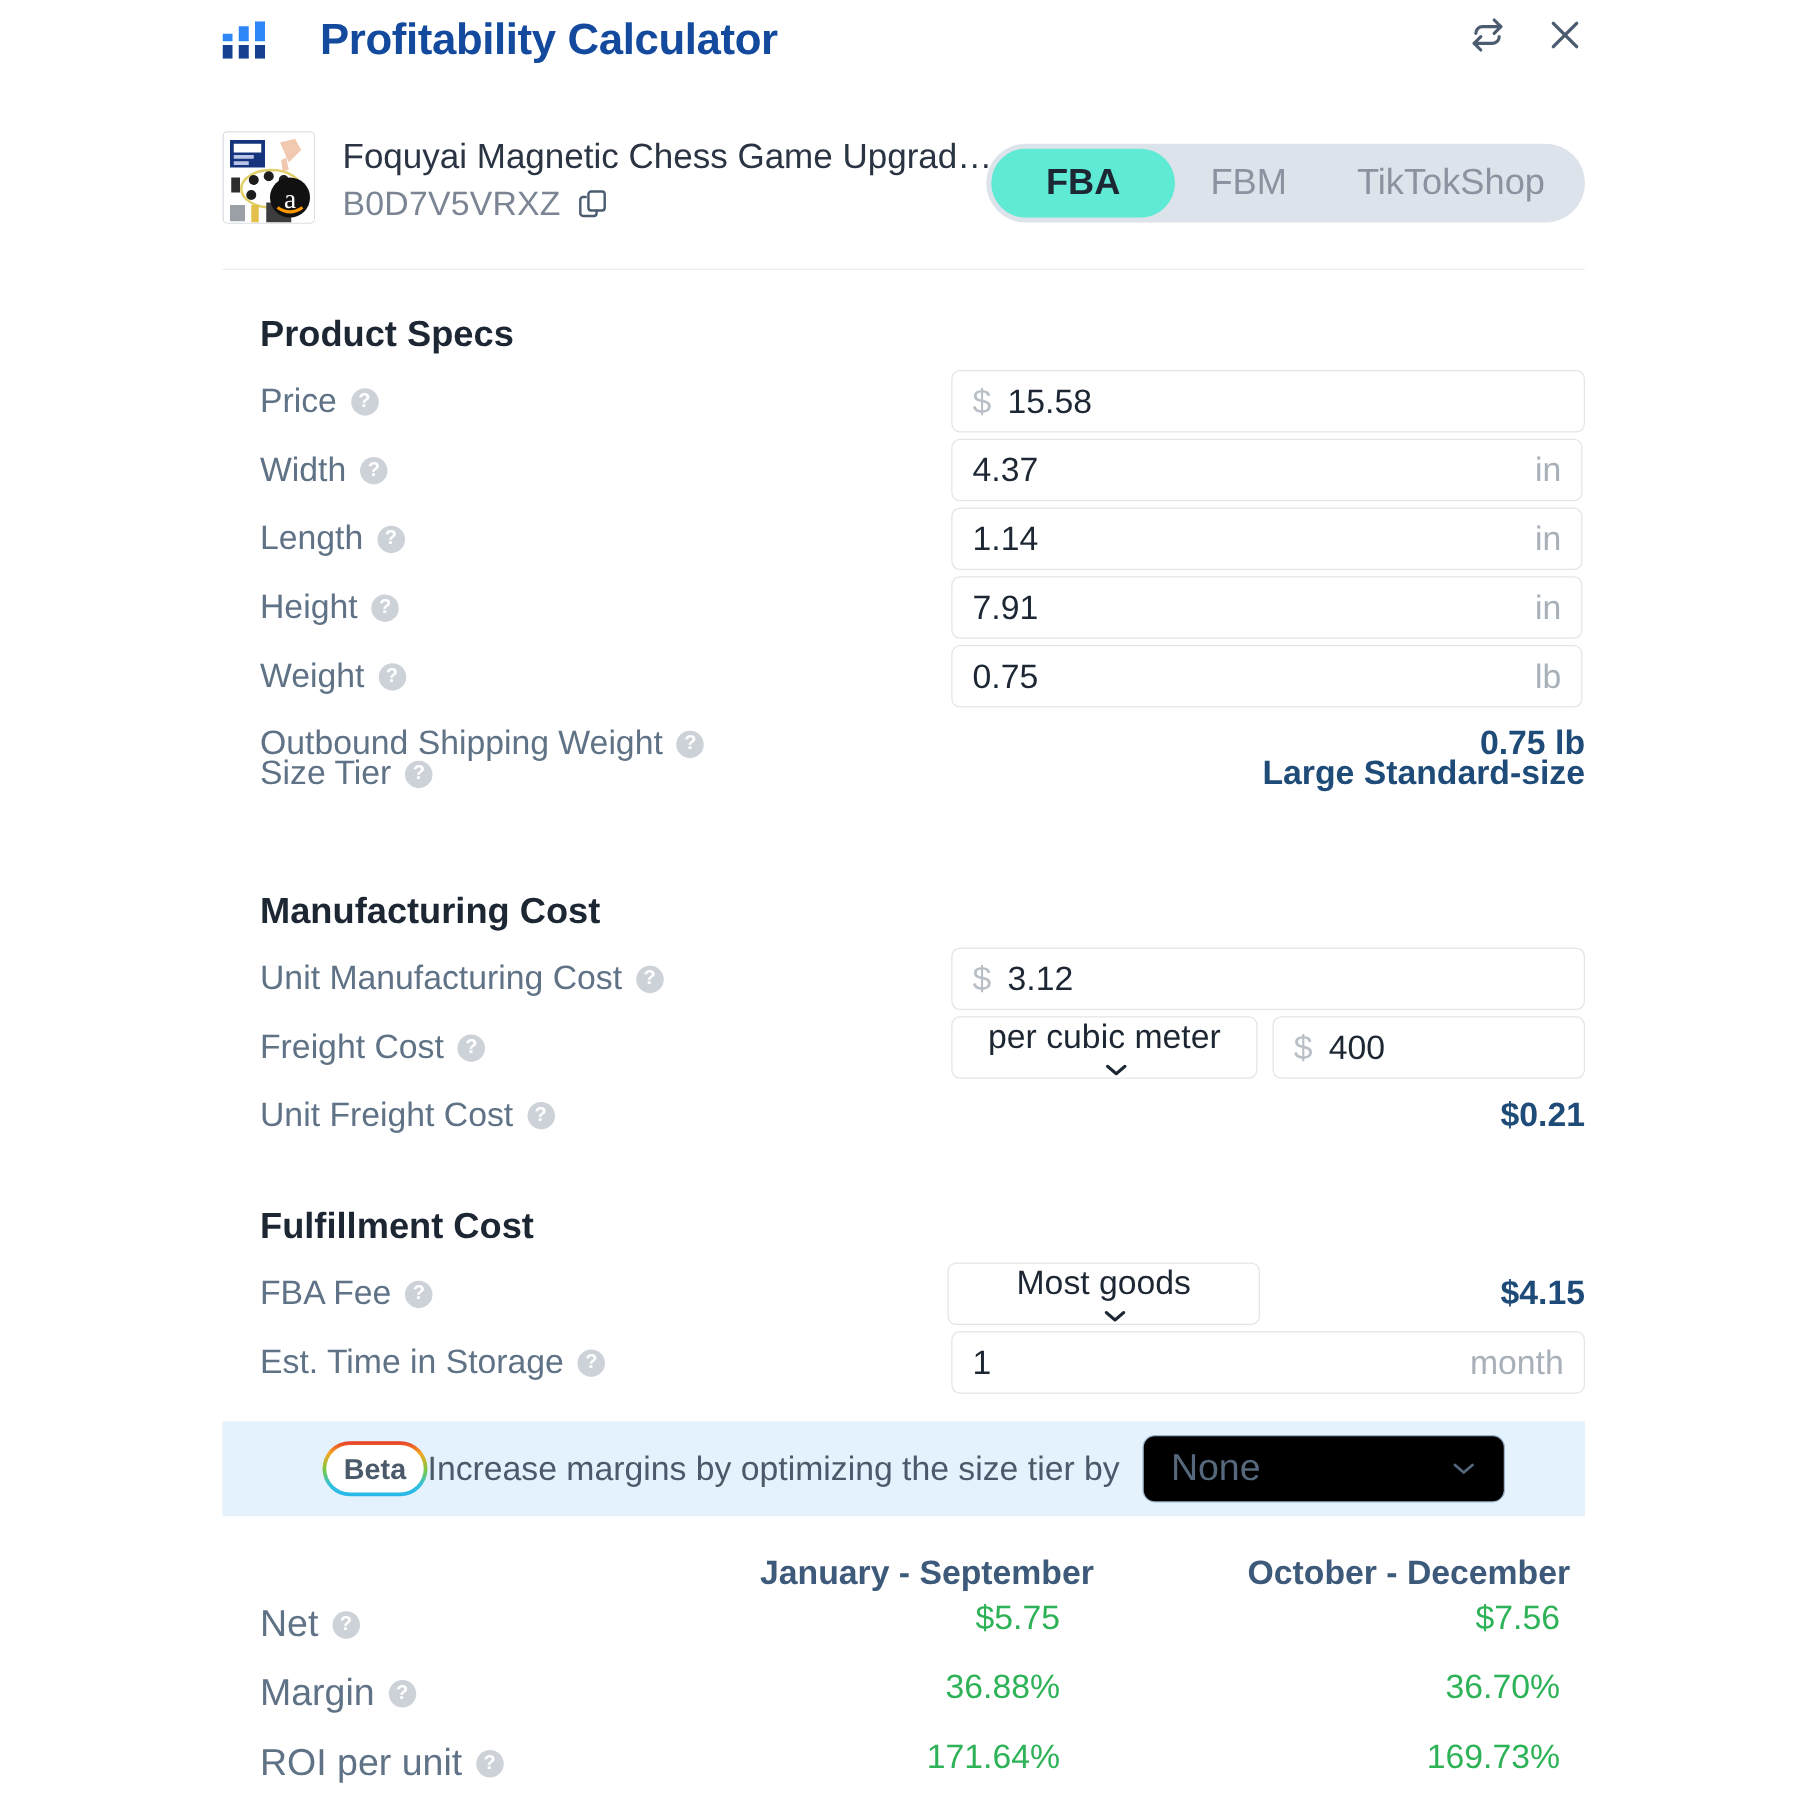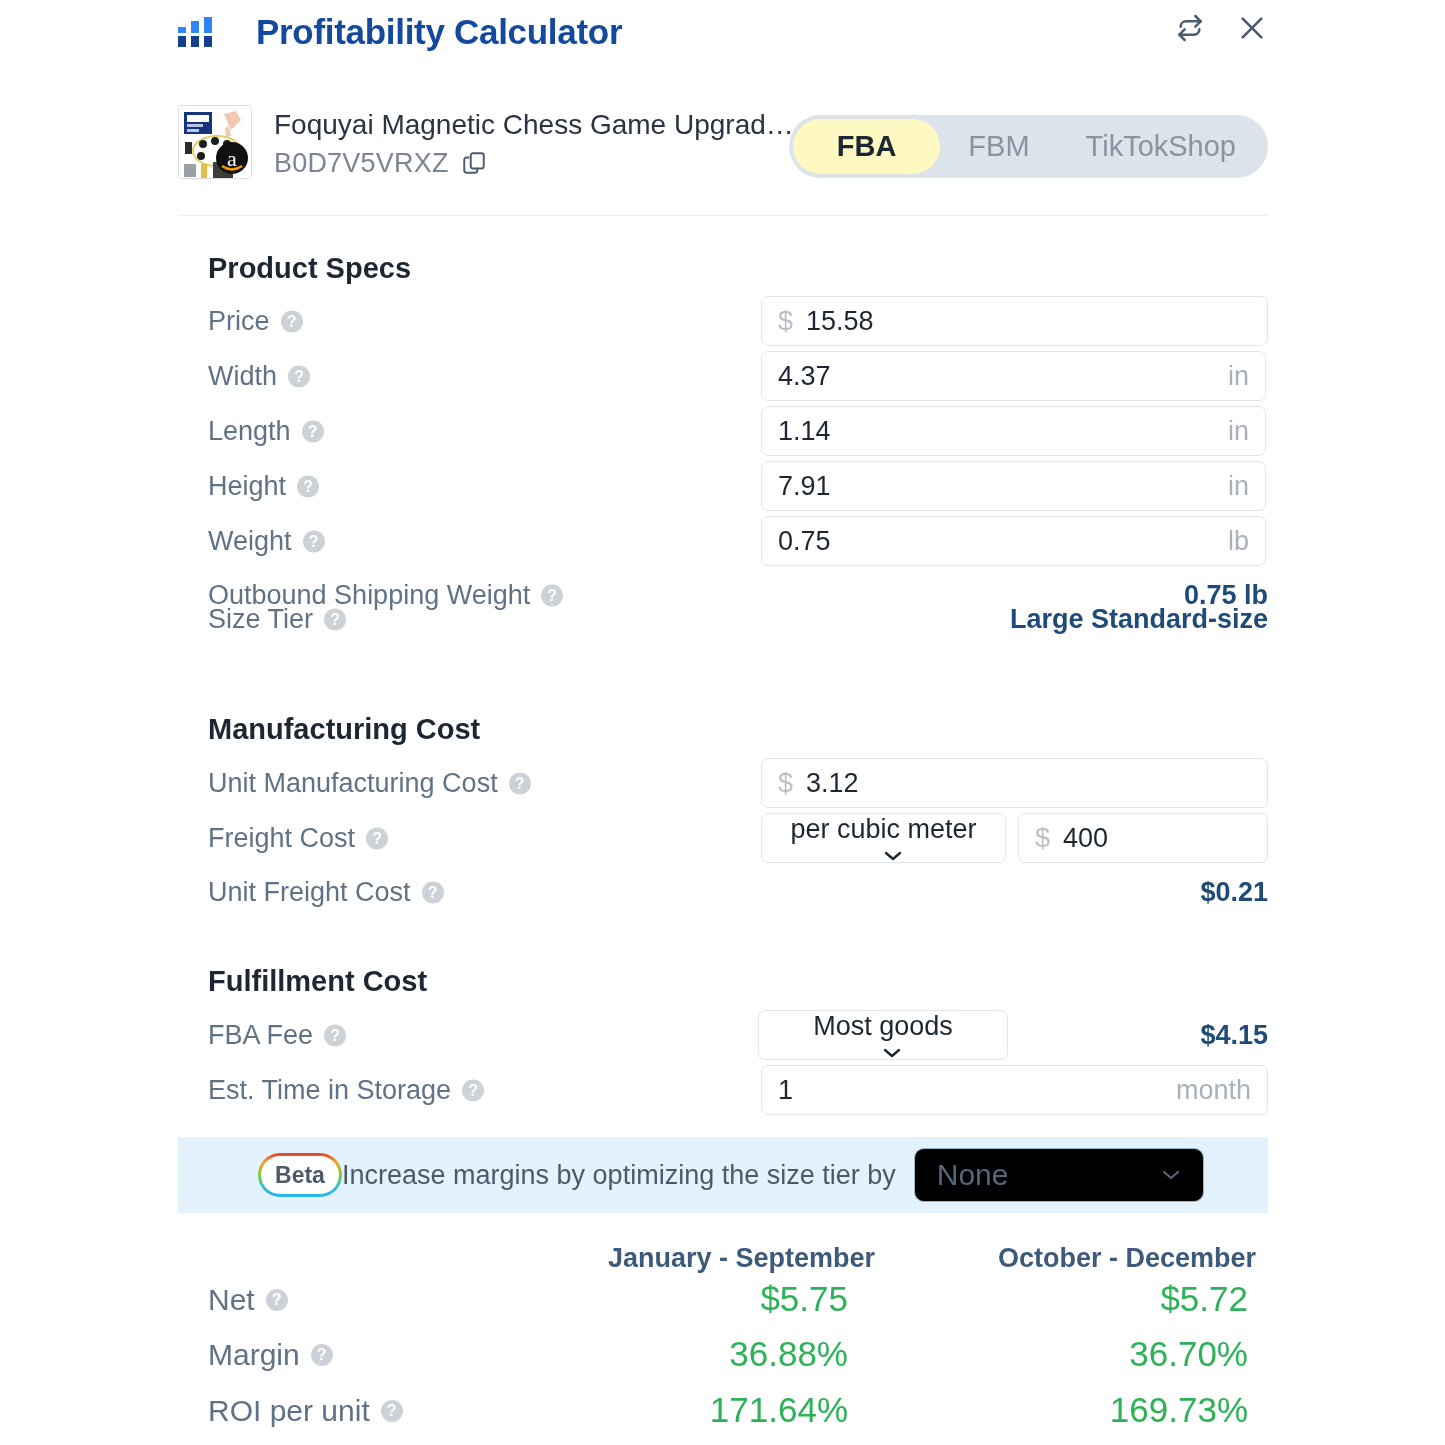--- a/index.html
+++ b/index.html
@@ -61,21 +61,21 @@
     position: absolute; right: 0; top: 115px;
     height: 63px; background: #dde3ea; border-radius: 32px;
     display: flex; align-items: center; padding: 4px;
   }
   .seg {
     height: 55px; border-radius: 28px; display: flex; align-items: center;
     justify-content: center; font-size: 29px; color: #8a939f;
     padding: 0 28px; cursor: pointer; white-space: nowrap;
   }
   .seg.active {
-    background: #fef9c3; color: #1d2733; font-weight: 700;
+    background: #5eead4; color: #1d2733; font-weight: 700;
     padding: 0 44px;
   }
 
   .divider {
     position: absolute; left: 0; top: 215px;
     width: 1090px; height: 1px; background: #eceff3;
   }
 
   
   .section-title {
@@ -150,21 +150,21 @@
   .res-head {
     position: absolute; font-size: 27px; font-weight: 700; color: #3d5a7a;
     top: 1243px; text-align: right; white-space: nowrap;
   }
   .res-row-label {
     position: absolute; left: 30px;
     display: flex; align-items: center; gap: 11px;
     font-size: 30px; color: #5f7286;
   }
   .res-val {
-    position: absolute; font-size: 35px; font-weight: 400; color: #2eb257;
+    position: absolute; font-size: 27px; font-weight: 400; color: #2eb257;
     text-align: right; white-space: nowrap;
   }
 </style>
 </head>
 <body>
 
 <div class="panel">
 
   <div class="header">
     <svg class="logo-icon" viewBox="0 0 36 30">
@@ -387,21 +387,21 @@
   </div>
 
   <div class="res-head" style="left:430px; width:240px">January - September</div>
   <div class="res-head" style="left:820px; width:250px">October - December</div>
 
   <div class="res-row-label" style="top:1283px">
     <span>Net</span>
     <span class="help">?</span>
   </div>
   <div class="res-val" style="left:430px; width:240px; top:1279px">$5.75</div>
-  <div class="res-val" style="left:820px; width:250px; top:1279px">$5.72</div>
+  <div class="res-val" style="left:820px; width:250px; top:1279px">$7.56</div>
 
   <div class="res-row-label" style="top:1338px">
     <span>Margin</span>
     <span class="help">?</span>
   </div>
   <div class="res-val" style="left:430px; width:240px; top:1334px">36.88%</div>
   <div class="res-val" style="left:820px; width:250px; top:1334px">36.70%</div>
 
   <div class="res-row-label" style="top:1394px">
     <span>ROI per unit</span>

